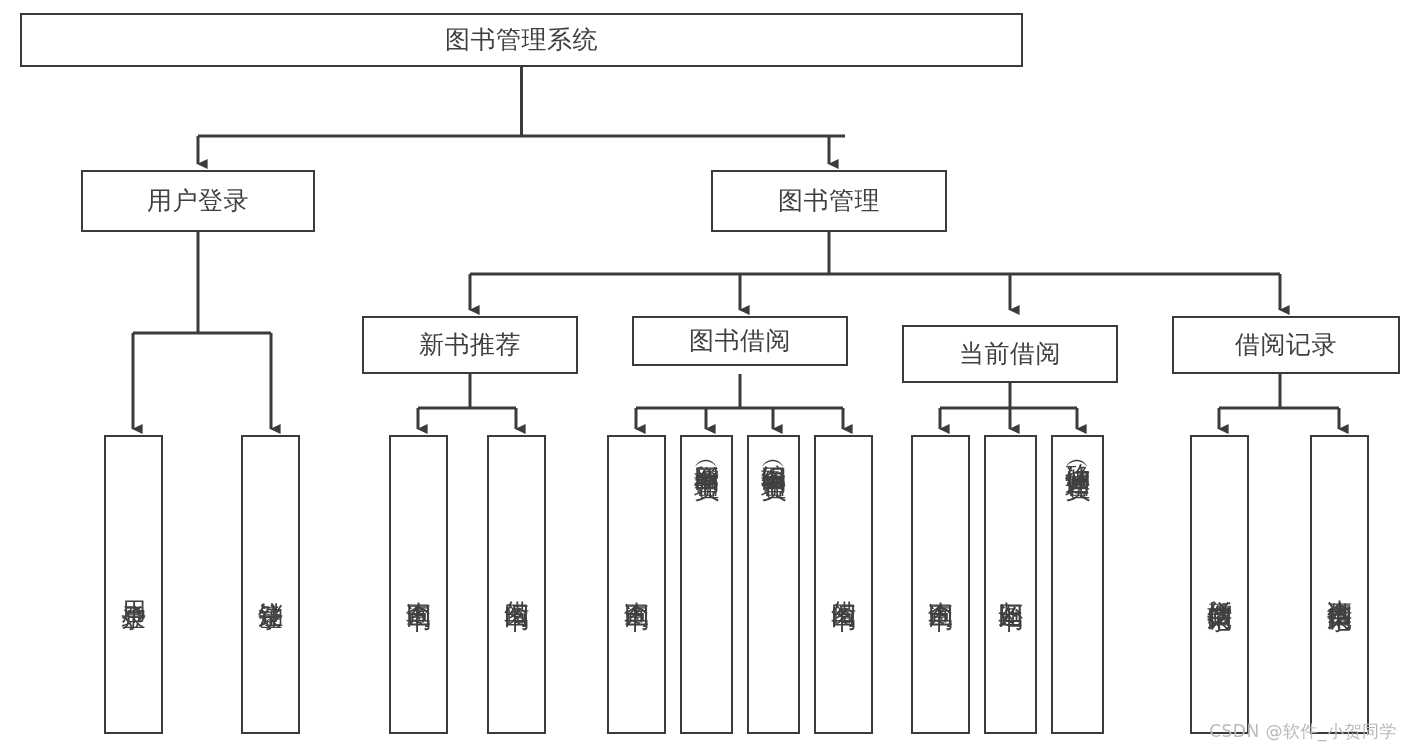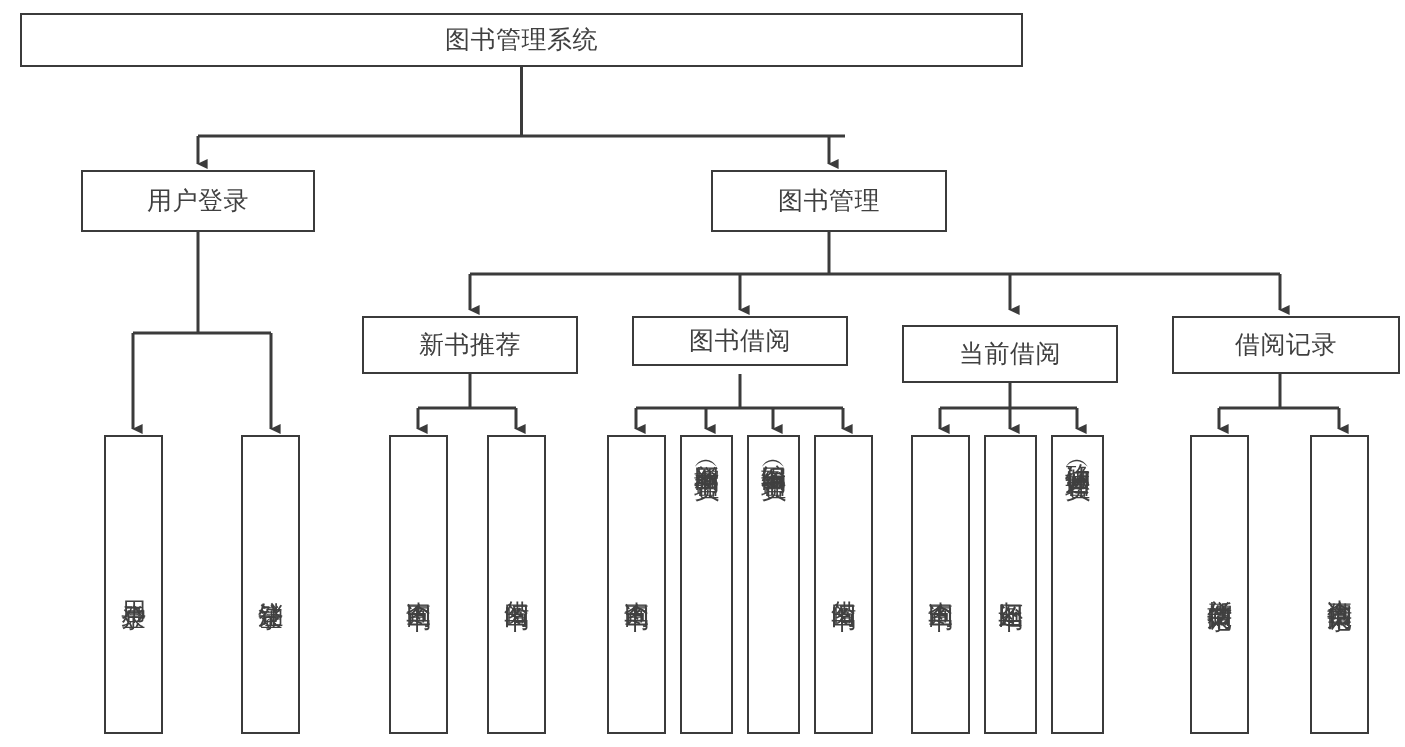--- a/index.html
+++ b/index.html
@@ -192,14 +192,15 @@
     <span class="label">确认归还（管理员）</span>
   </div>
 
   <div class="node v centered" style="left:1190px;top:435px;width:59px;height:299px;">
     <span class="label">新增借阅记录</span>
   </div>
   <div class="node v centered" style="left:1310px;top:435px;width:59px;height:299px;">
     <span class="label">查询借阅记录</span>
   </div>
 
+  <div id="watermark">CSDN @软件_小贺同学</div>
 
 </div>
 
 </body></html>

